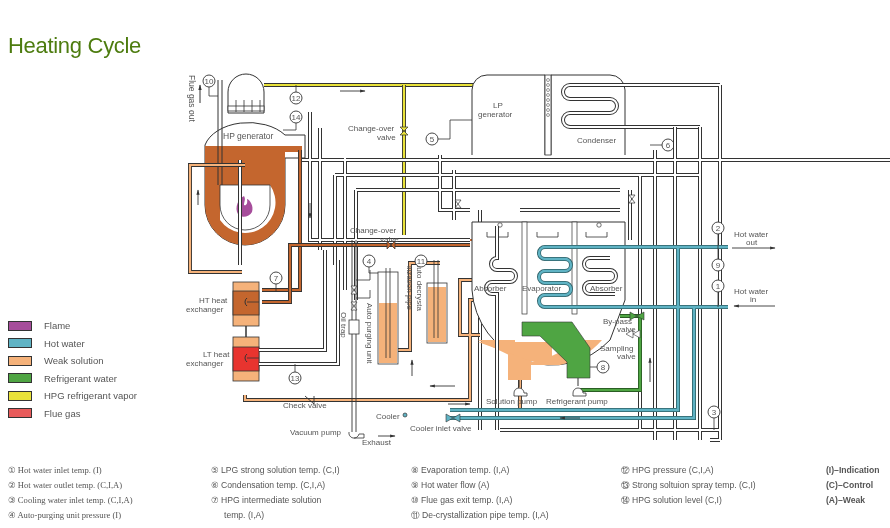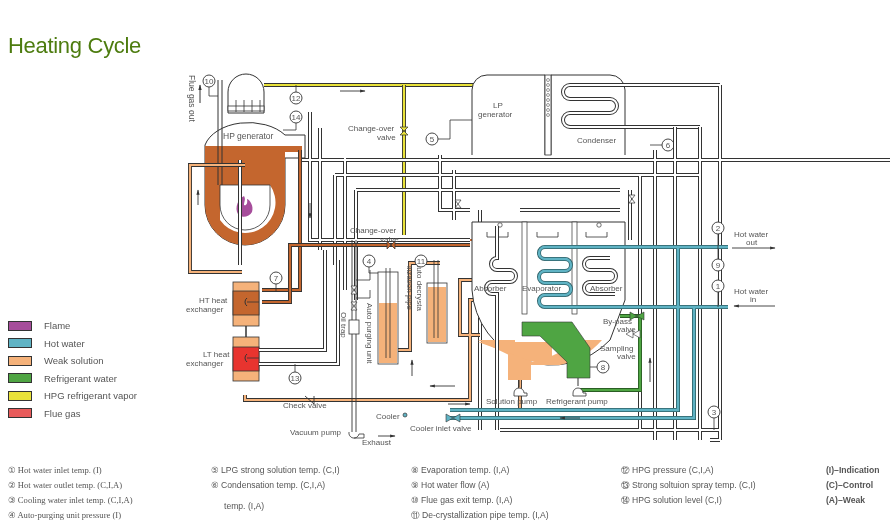--- a/index.html
+++ b/index.html
@@ -438,21 +438,22 @@
 <div id="notes">
   <div class="col" style="left:0;font-family:Liberation Serif, serif;">
     <div class="note">① Hot water inlet temp. (I)</div>
     <div class="note">② Hot water outlet temp. (C,I,A)</div>
     <div class="note">③ Cooling water inlet temp. (C,I,A)</div>
     <div class="note">④ Auto-purging unit pressure (I)</div>
   </div>
   <div class="col" style="left:203px;">
     <div class="note">⑤ LPG strong solution temp. (C,I)</div>
     <div class="note">⑥ Condensation temp. (C,I,A)</div>
-    <div class="note" style="padding-left:13px;margin-top:6px;">temp. (I,A)</div>
+    <div class="note">⑦ HPG intermediate solution</div>
+    <div class="note" style="padding-left:13px;">temp. (I,A)</div>
   </div>
   <div class="col" style="left:403px;">
     <div class="note">⑧ Evaporation temp. (I,A)</div>
     <div class="note">⑨ Hot water flow (A)</div>
     <div class="note">⑩ Flue gas exit temp. (I,A)</div>
     <div class="note">⑪ De-crystallization pipe temp. (I,A)</div>
   </div>
   <div class="col" style="left:613px;">
     <div class="note">⑫ HPG pressure (C,I,A)</div>
     <div class="note">⑬ Strong soltuion spray temp. (C,I)</div>

